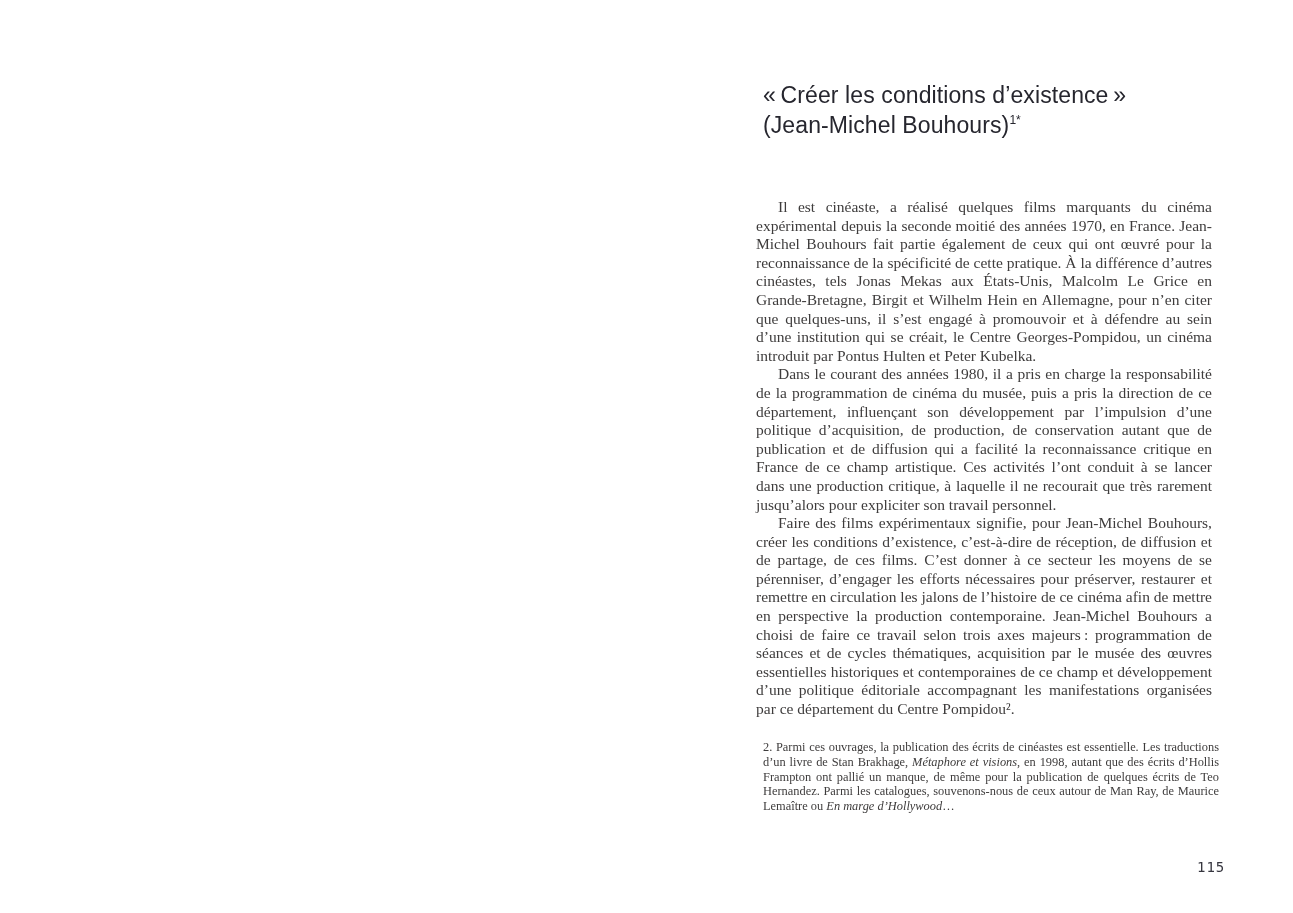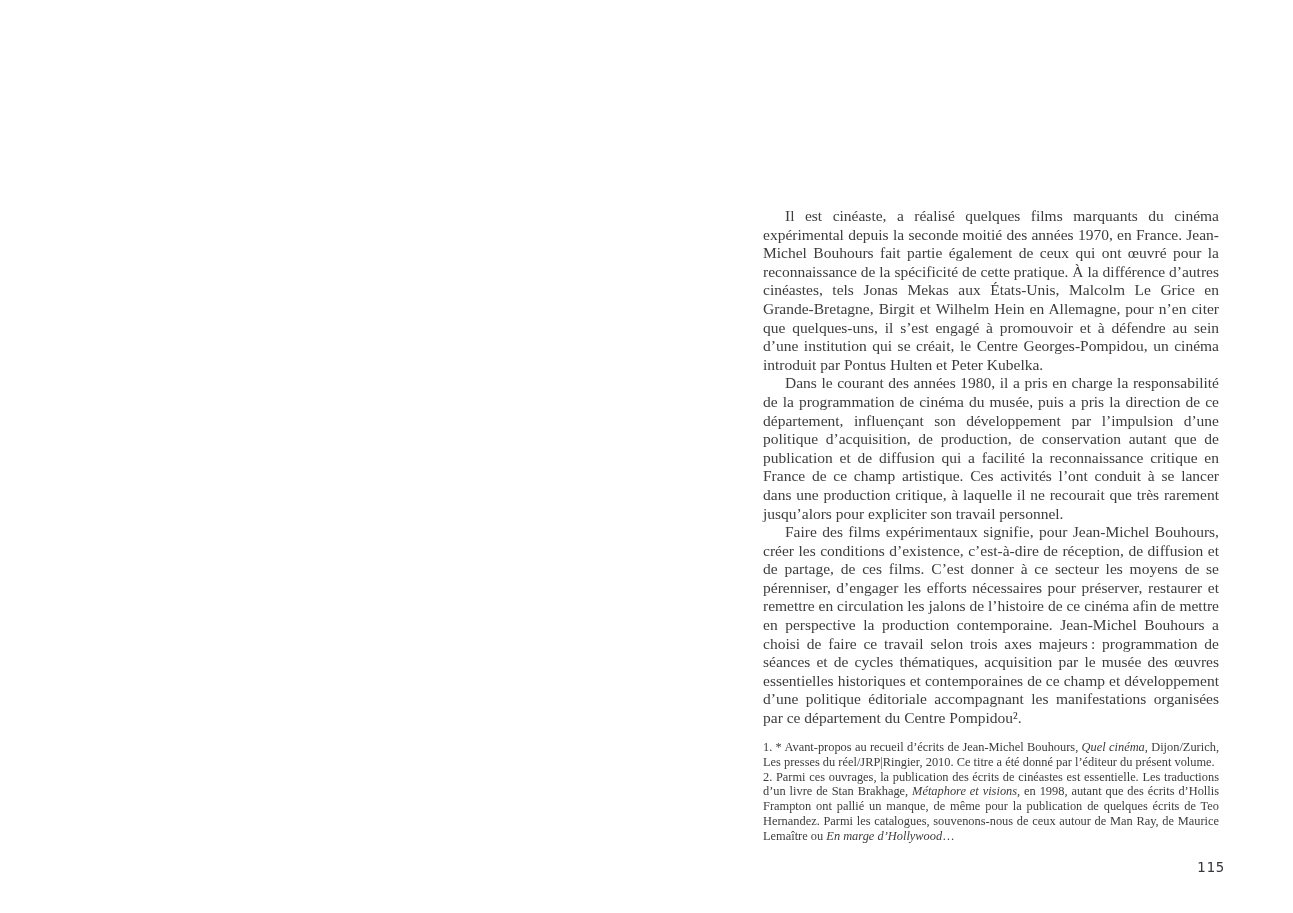--- a/index.html
+++ b/index.html
@@ -43,29 +43,28 @@
     letter-spacing: 0.1px;
   }
   .page-title sup {
     font-size: 12px;
     line-height: 0;
     vertical-align: 9px;
     letter-spacing: 0;
   }
   .body-text {
     position: absolute;
-    left: 117px;
+    left: 110px;
     top: 198px;
     width: 456px;
     font-family: "Liberation Serif", serif;
     font-size: 15.5px;
     line-height: 18.6px;
     text-align: justify;
     color: #3e3c3c;
-    margin-top: 9px;
   }
   .body-text p {
     margin: 0;
     text-indent: 22px;
   }
   .footnotes {
     position: absolute;
     left: 117px;
     top: 740px;
     width: 456px;
@@ -93,28 +92,31 @@
 </style>
 </head>
 <body>
 
 <div class="spread">
 
   <div class="left-page"></div>
 
   <div class="right-page">
 
+    <div class="page-title">
+      <div>« Créer les conditions d’existence »</div>
+      <div><span>(Jean-Michel Bouhours)</span><sup>1*</sup></div>
+    </div>
 
     <div class="body-text">
       <p>Il est cinéaste, a réalisé quelques films marquants du cinéma expérimental depuis la seconde moitié des années 1970, en France. Jean-Michel Bouhours fait partie également de ceux qui ont œuvré pour la reconnaissance de la spécificité de cette pratique. À la différence d’autres cinéastes, tels Jonas Mekas aux États-Unis, Malcolm Le Grice en Grande-Bretagne, Birgit et Wilhelm Hein en Allemagne, pour n’en citer que quelques-uns, il s’est engagé à promouvoir et à défendre au sein d’une institution qui se créait, le Centre Georges-Pompidou, un cinéma introduit par Pontus Hulten et Peter Kubelka.</p>
       <p>Dans le courant des années 1980, il a pris en charge la responsabilité de la programmation de cinéma du musée, puis a pris la direction de ce département, influençant son développement par l’impulsion d’une politique d’acquisition, de production, de conservation autant que de publication et de diffusion qui a facilité la reconnaissance critique en France de ce champ artistique. Ces activités l’ont conduit à se lancer dans une production critique, à laquelle il ne recourait que très rarement jusqu’alors pour expliciter son travail personnel.</p>
       <p>Faire des films expérimentaux signifie, pour Jean-Michel Bouhours, créer les conditions d’existence, c’est-à-dire de réception, de diffusion et de partage, de ces films. C’est donner à ce secteur les moyens de se pérenniser, d’engager les efforts nécessaires pour préserver, restaurer et remettre en circulation les jalons de l’histoire de ce cinéma afin de mettre en perspective la production contemporaine. Jean-Michel Bouhours a choisi de faire ce travail selon trois axes majeurs : programmation de séances et de cycles thématiques, acquisition par le musée des œuvres essentielles historiques et contemporaines de ce champ et développement d’une politique éditoriale accompagnant les manifestations organisées par ce département du Centre Pompidou².</p>
     </div>
 
     <div class="footnotes">
-      <p><span>1. * Avant-propos au recueil d’écrits de Jean-Michel Bouhours, </span><span class="it">Quel cinéma</span><span>, Dijon/Zurich, Les presses du réel/JRP|Ringier, 2010. Ce titre a été donné par l’éditeur du présent volume.</span></p>
       <p><span>2. Parmi ces ouvrages, la publication des écrits de cinéastes est essentielle. Les traductions d’un livre de Stan Brakhage, </span><span class="it">Métaphore et visions</span><span>, en 1998, autant que des écrits d’Hollis Frampton ont pallié un manque, de même pour la publication de quelques écrits de Teo Hernandez. Parmi les catalogues, souvenons-nous de ceux autour de Man Ray, de Maurice Lemaître ou </span><span class="it">En marge d’Hollywood</span><span>…</span></p>
     </div>
 
     <div class="page-number">115</div>
 
   </div>
 </div>
 
 </body></html>

